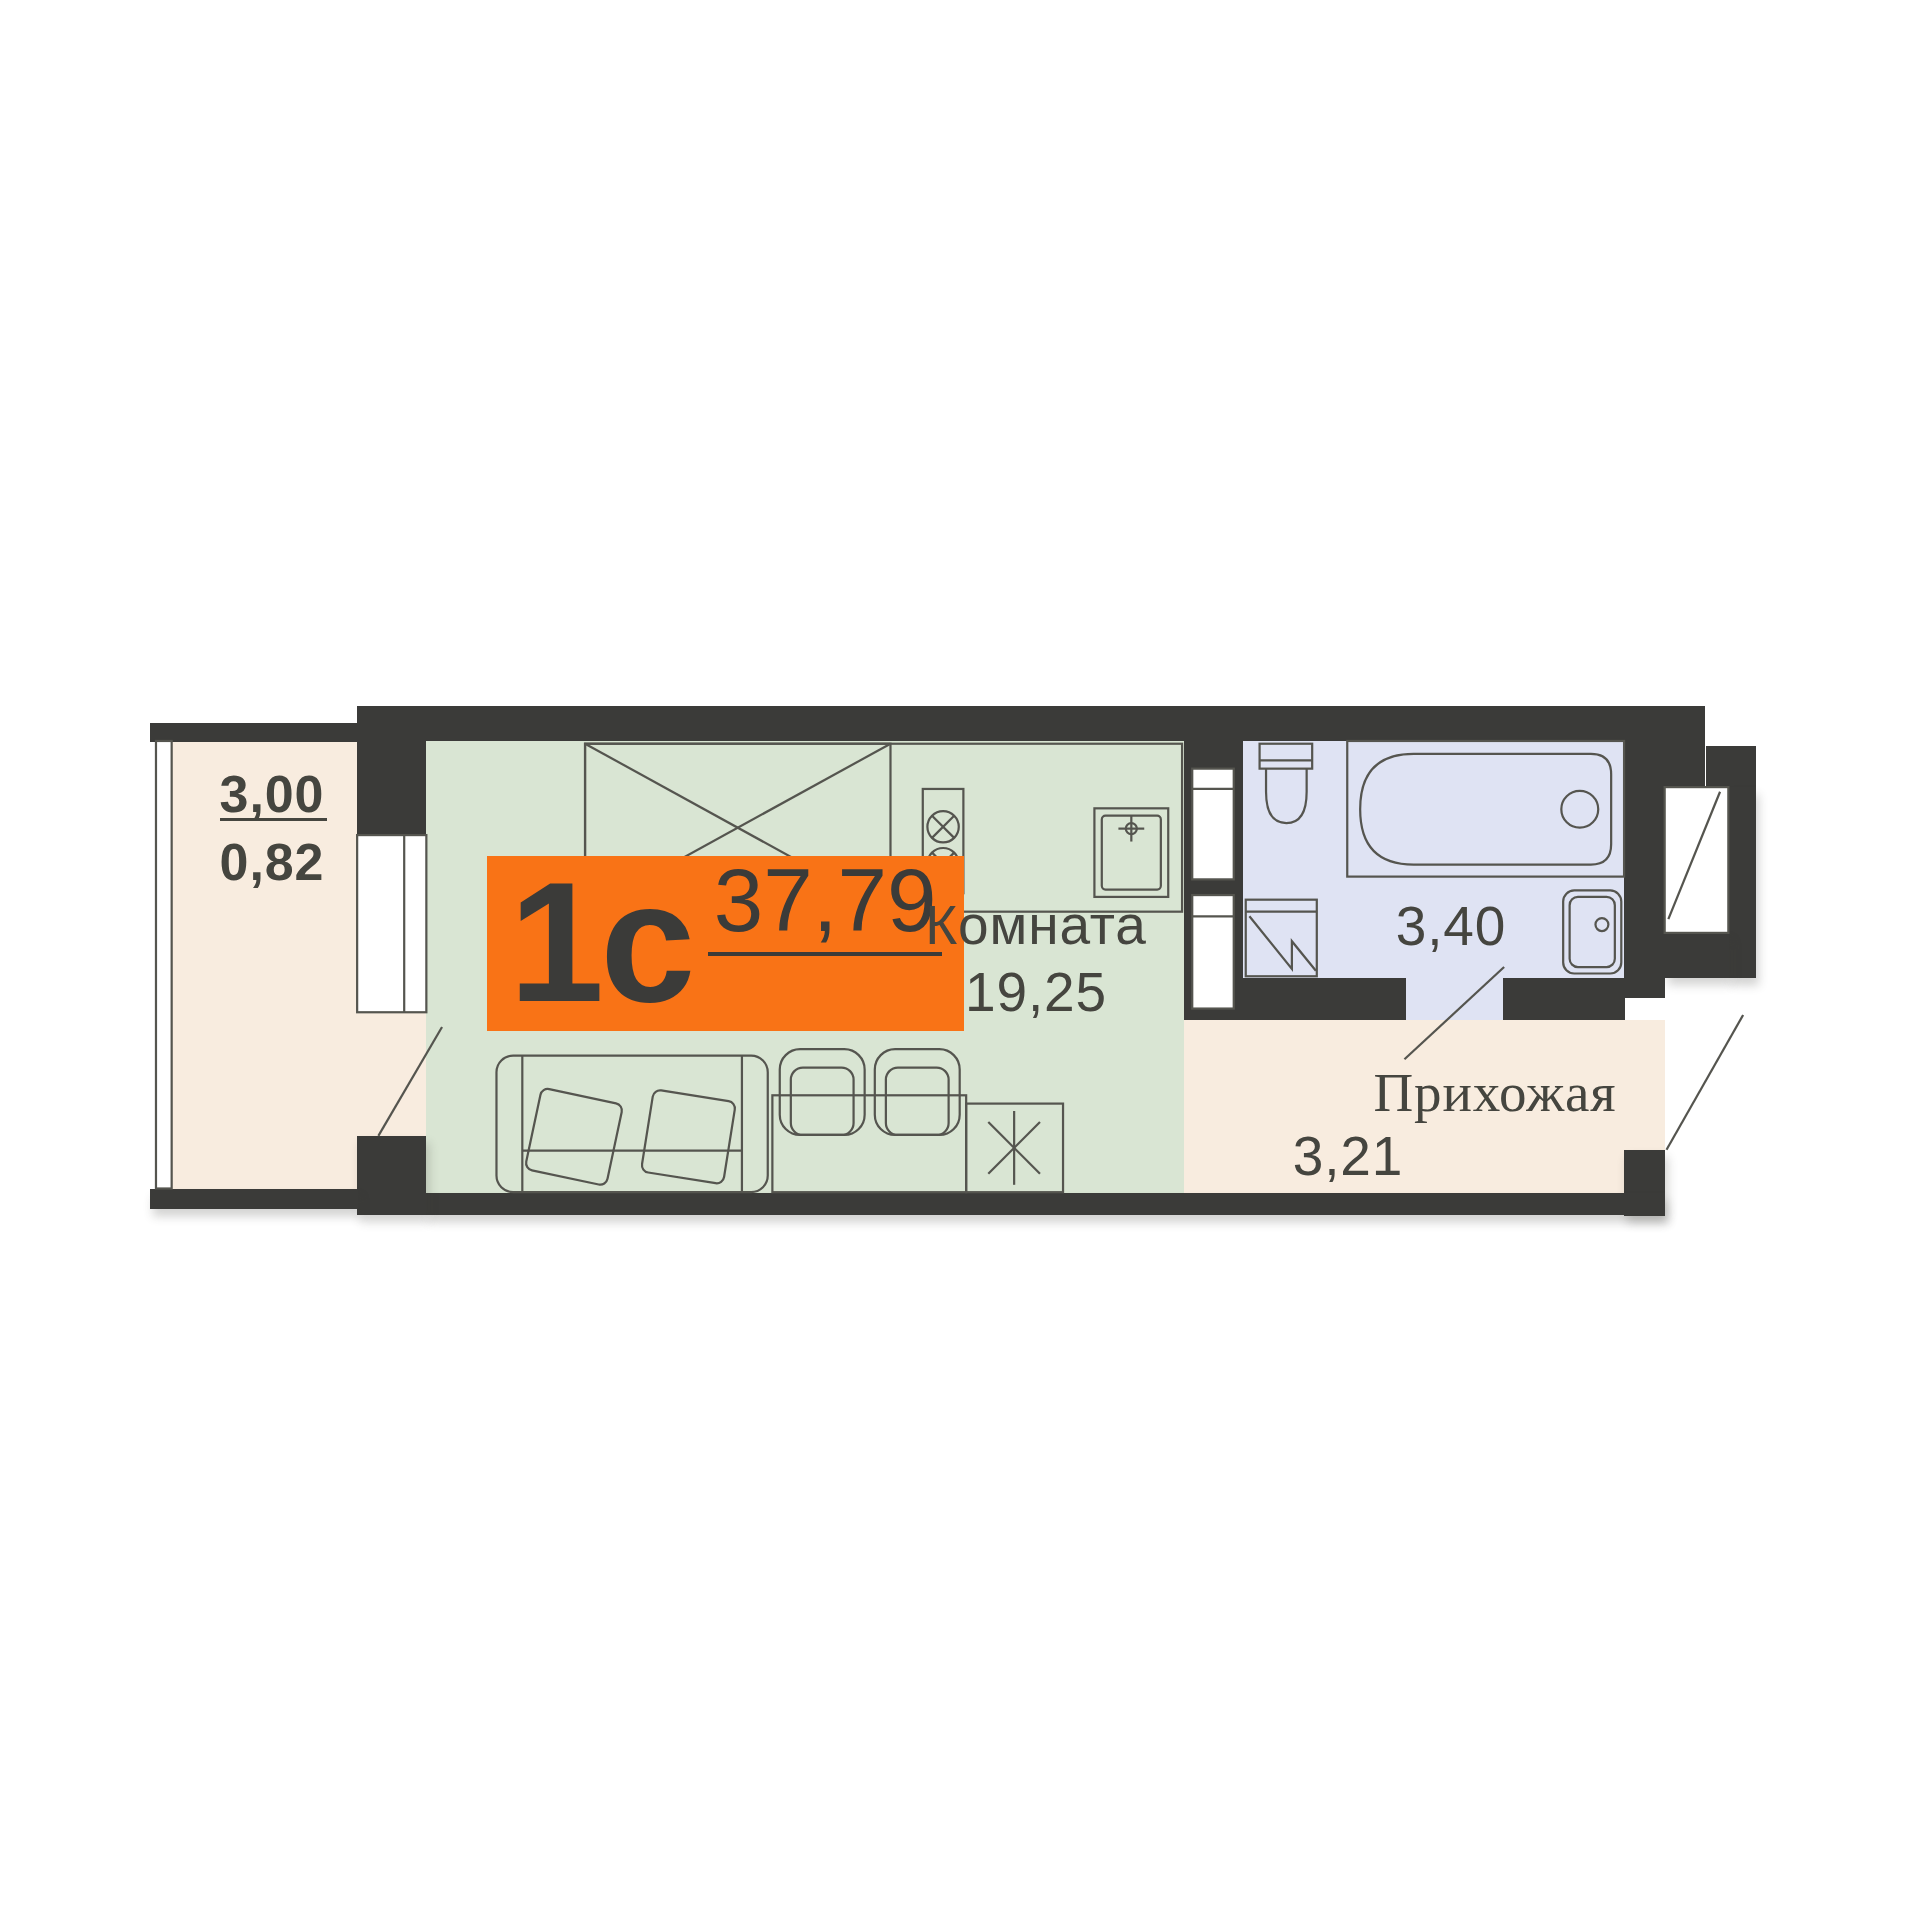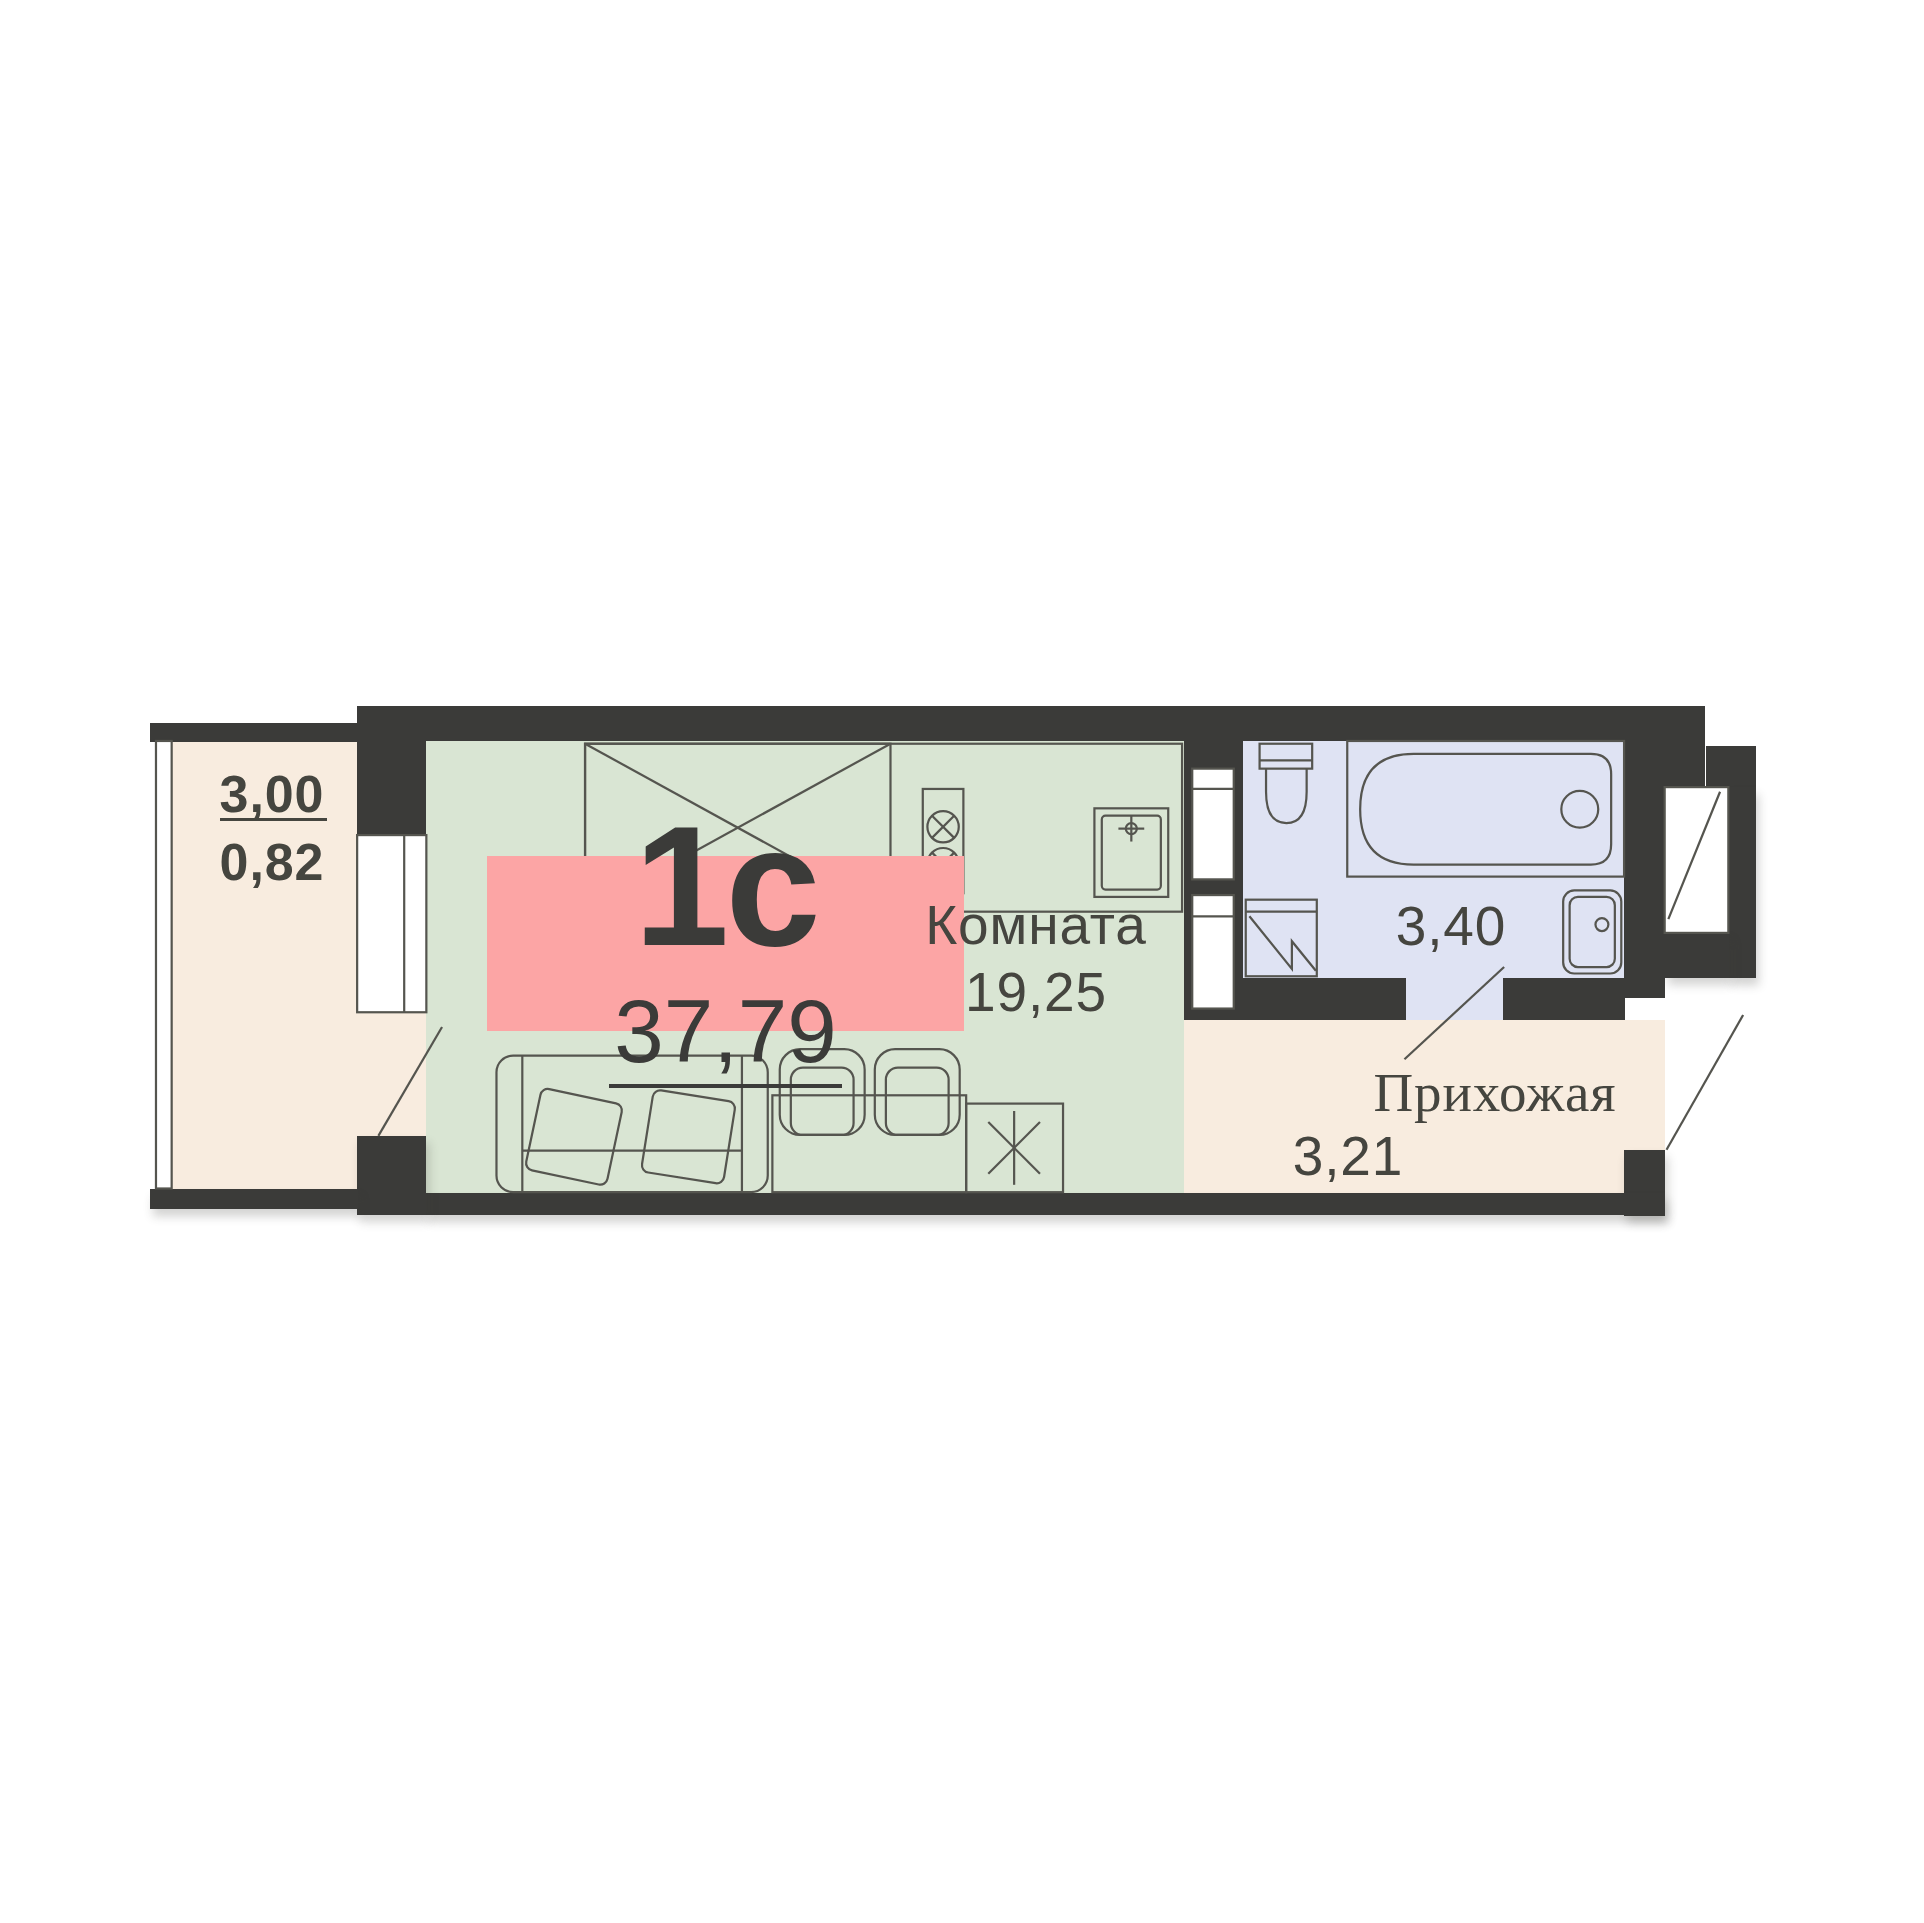--- a/index.html
+++ b/index.html
@@ -9,22 +9,22 @@
   html,body{margin:0;padding:0;background:var(--c-bg);}
   .canvas{position:relative;width:1924px;height:1923px;background:var(--c-bg);
           font-family:"Liberation Sans", sans-serif;color:var(--c-text);overflow:hidden;}
   .floor{position:absolute;}
   .wall{position:absolute;background:var(--c-wall);}
   .wall.sh{box-shadow:2.8px 7.4px 9.2px rgba(60,60,55,.22);}
   svg.overlay{position:absolute;left:0;top:0;z-index:6;}
   .lbl{position:absolute;z-index:8;transform:translate(-50%,-50%);
        font-size:55px;letter-spacing:0.9px;color:var(--c-text);white-space:nowrap;}
   .lbl.small{font-size:52px;font-weight:bold;}
-  .badge{position:absolute;left:487px;top:856px;width:477px;height:175px;background:#fca5a5;z-index:7;
-         display:flex;align-items:center;justify-content:center;gap:16.6px;flex-direction:column;}
+  .badge{position:absolute;left:487px;top:856px;width:477px;height:175px;background:#f97316;z-index:7;
+         display:flex;justify-content:center;gap:16.6px;}
   .badge .type{font-size:171px;line-height:1;font-weight:700;color:var(--c-wall);letter-spacing:-3.7px;}
   .frac{display:flex;flex-direction:column;align-items:center;color:var(--c-wall);}
   .frac .top{font-size:89px;line-height:1.0;padding:0 5.5px 7.4px 5.5px;border-bottom:4.6px solid var(--c-wall);}
   .frac .bot{font-size:89px;line-height:1.0;padding-top:7.4px;}
   .under{position:absolute;z-index:8;height:2.8px;background:var(--c-text);}
 </style>
 </head>
 <body>
 
 <div class="canvas">

